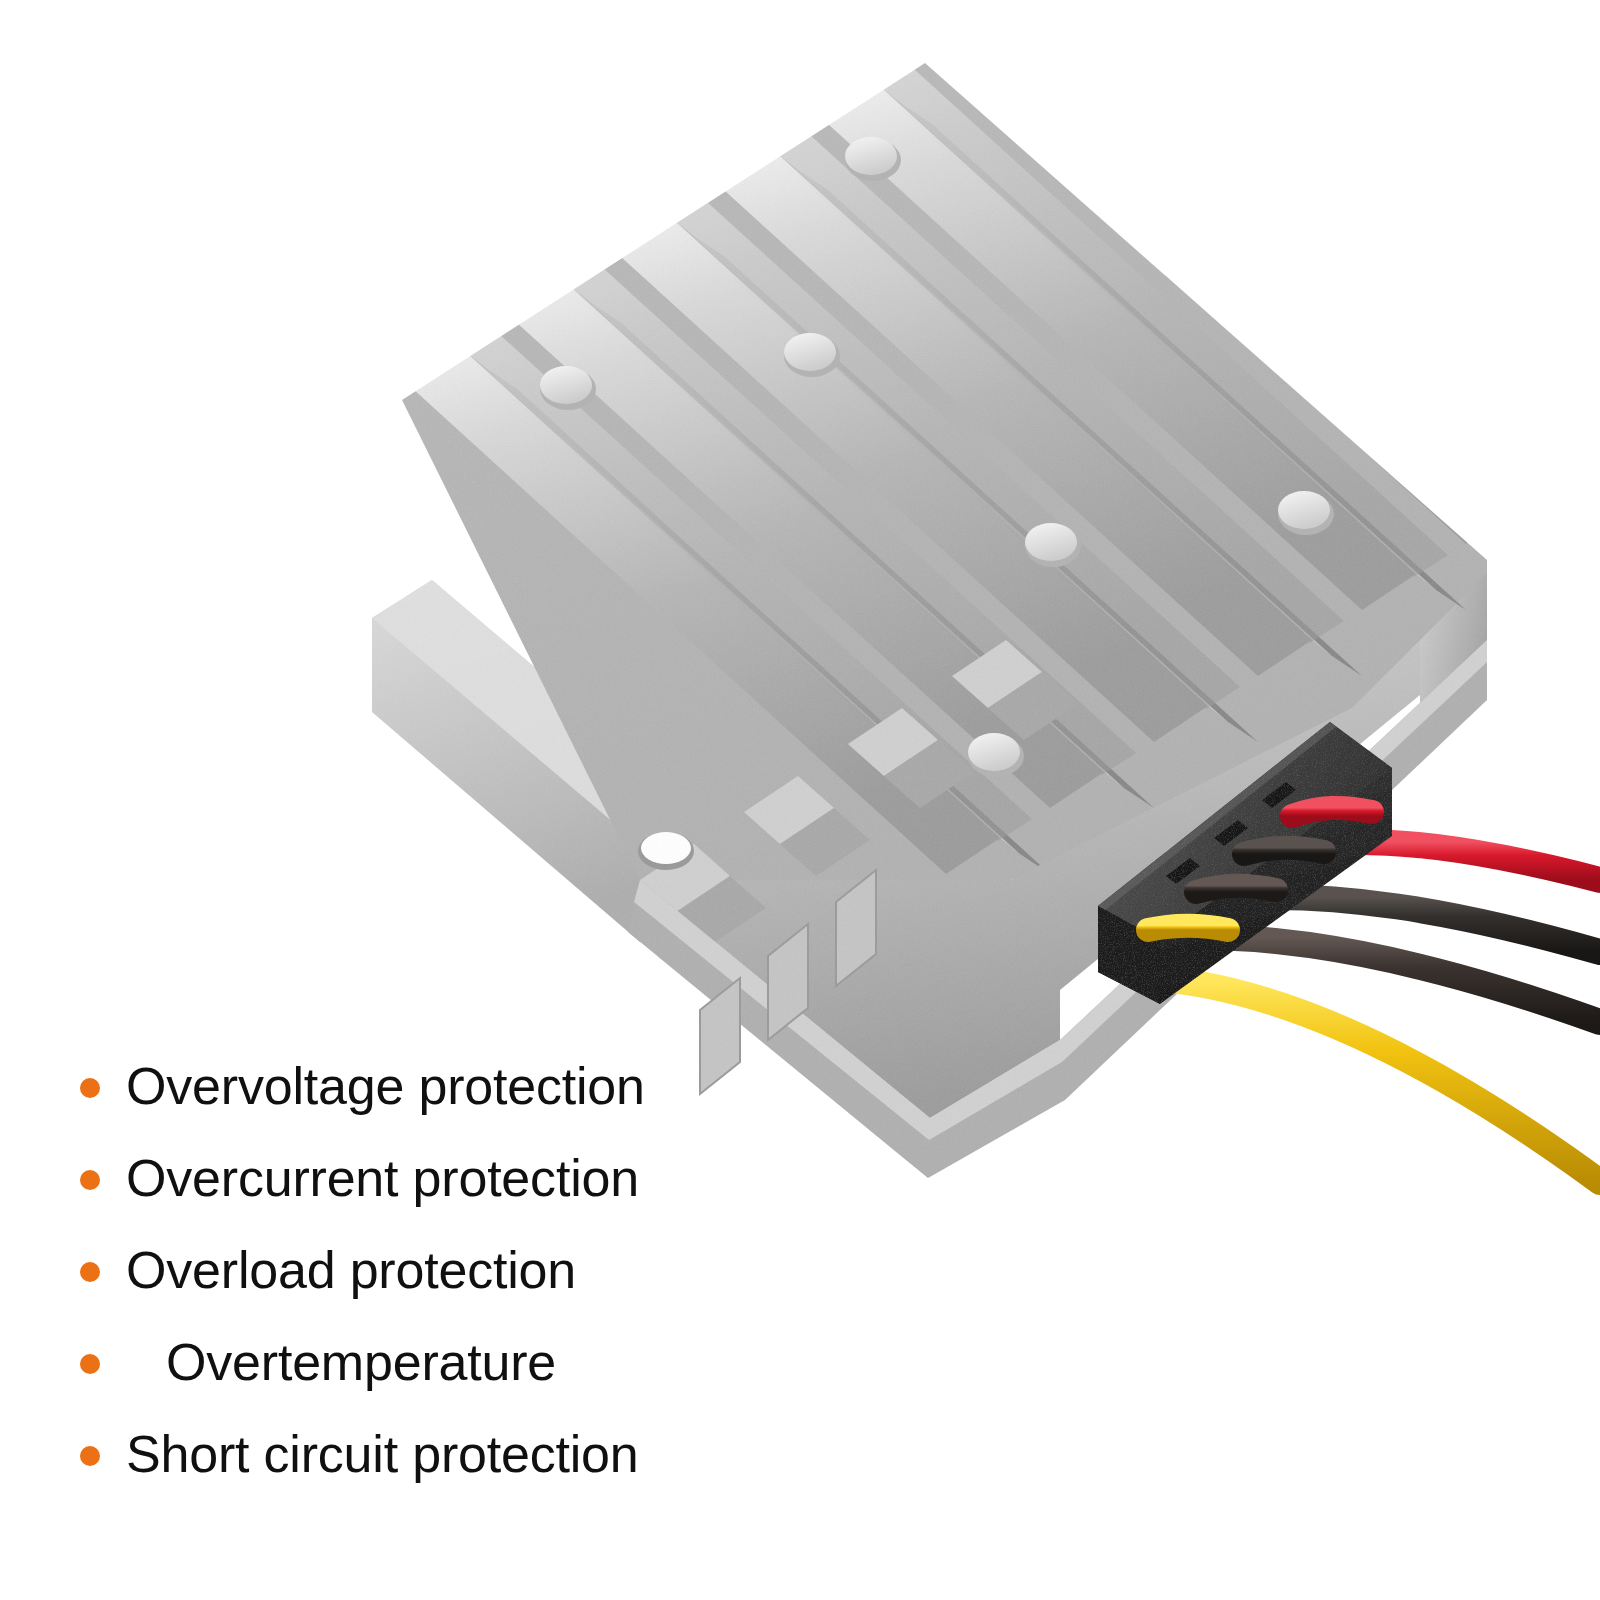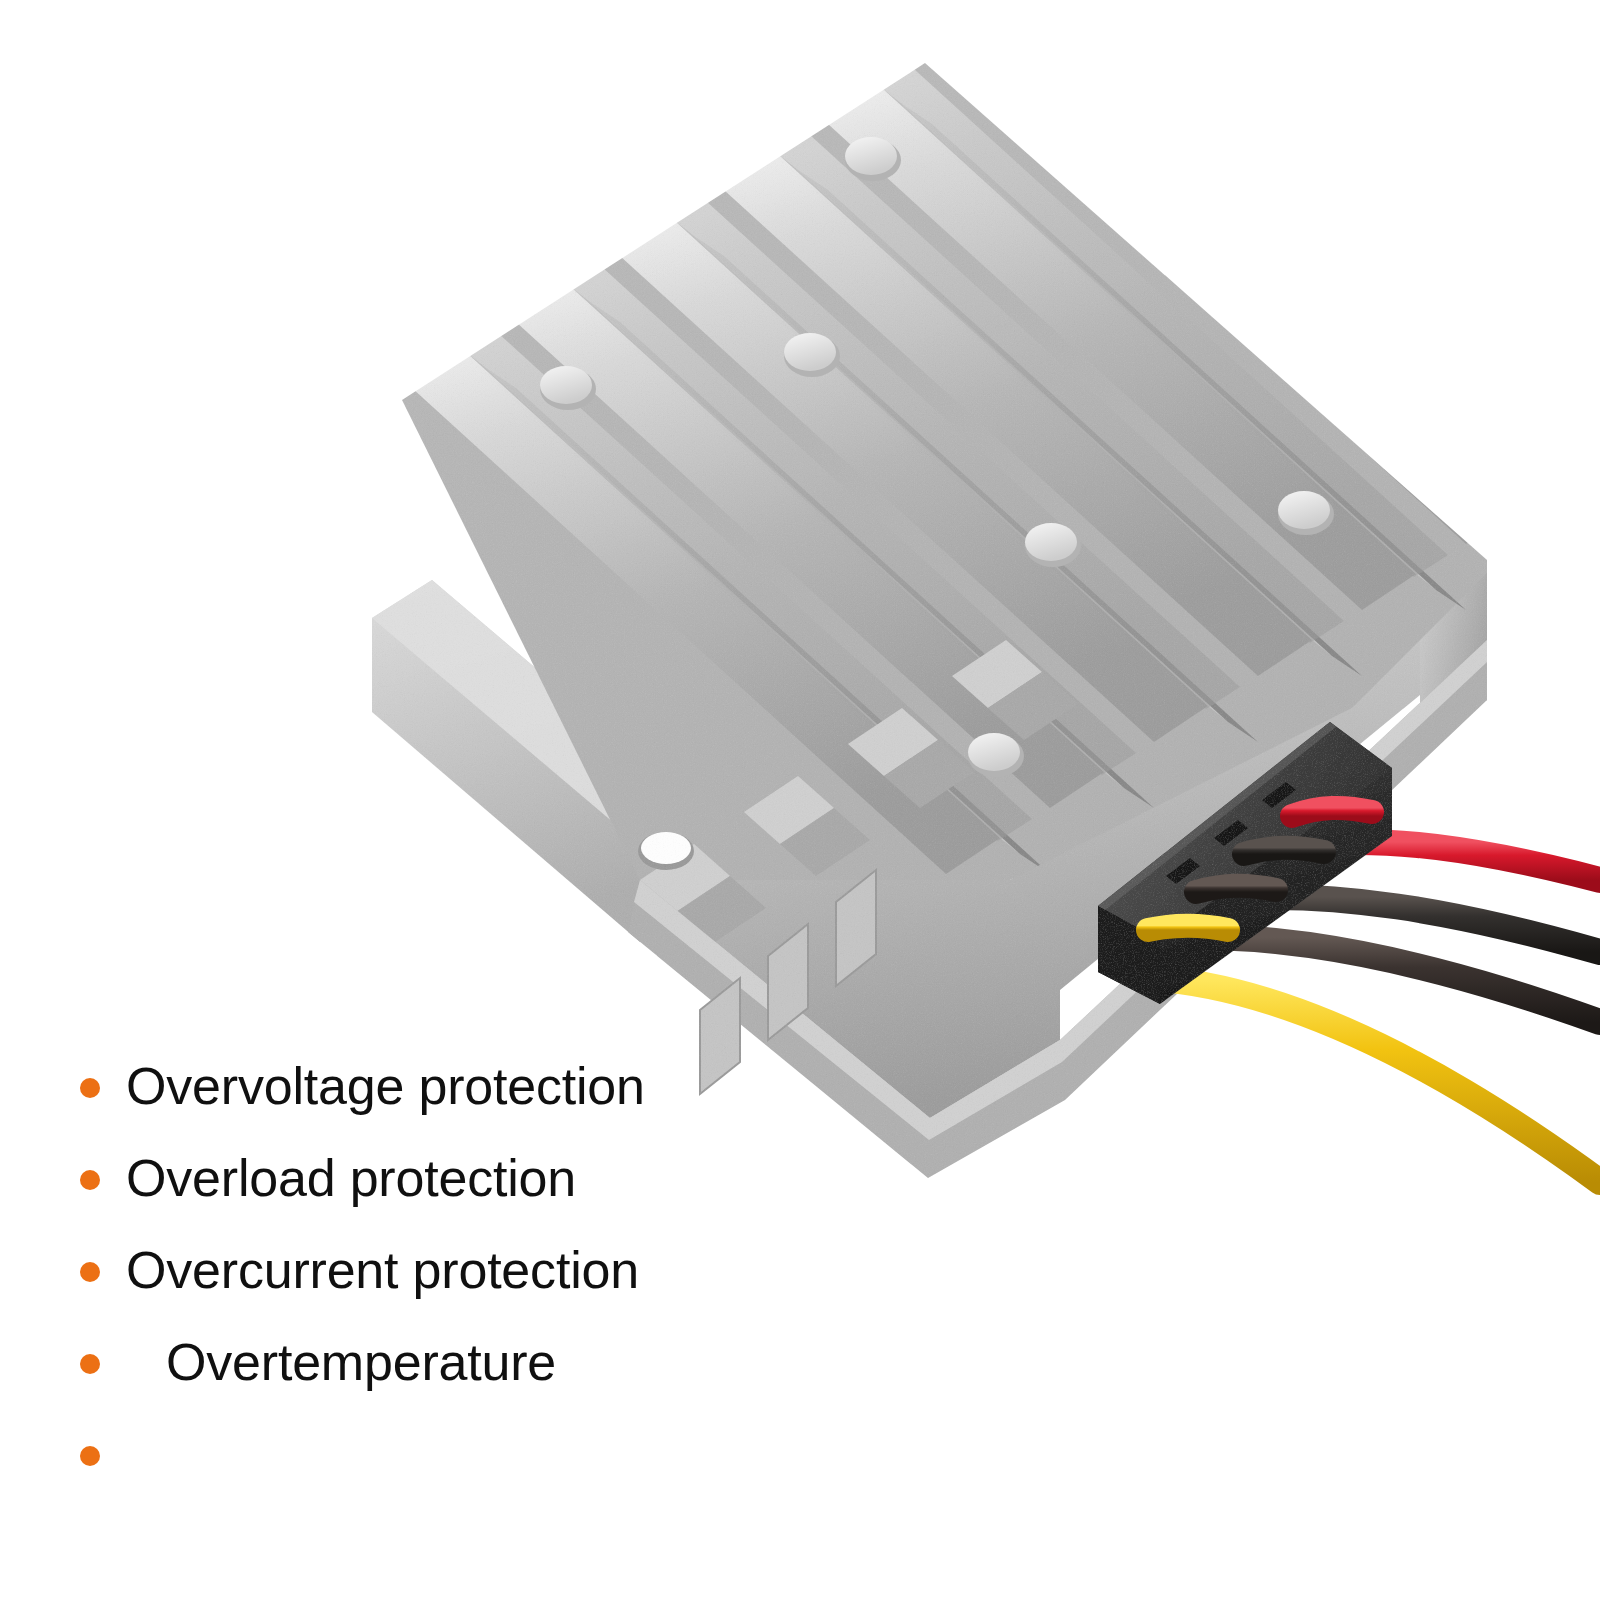--- a/index.html
+++ b/index.html
@@ -316,32 +316,33 @@
 
   <div id="features">
 
     <div class="feat-row">
       <span class="feat-bullet" style="background: rgb(236, 112, 20);"></span>
       <span class="feat-label" style="color: rgb(16, 16, 16);">Overvoltage protection</span>
     </div>
 
     <div class="feat-row">
       <span class="feat-bullet" style="background: rgb(236, 112, 20);"></span>
+      <span class="feat-label" style="color: rgb(16, 16, 16);">Overcurrent protection</span>
+    </div>
+
+    <div class="feat-row">
+      <span class="feat-bullet" style="background: rgb(236, 112, 20);"></span>
       <span class="feat-label" style="color: rgb(16, 16, 16);">Overload protection</span>
     </div>
 
     <div class="feat-row">
       <span class="feat-bullet" style="background: rgb(236, 112, 20);"></span>
-      <span class="feat-label" style="color: rgb(16, 16, 16);">Overcurrent protection</span>
-    </div>
-
-    <div class="feat-row">
-      <span class="feat-bullet" style="background: rgb(236, 112, 20);"></span>
       <span class="feat-label" style="color: rgb(16, 16, 16); margin-left: 40px;">Overtemperature</span>
     </div>
 
     <div class="feat-row">
       <span class="feat-bullet" style="background: rgb(236, 112, 20);"></span>
+      <span class="feat-label" style="color: rgb(16, 16, 16);">Short circuit protection</span>
     </div>
 
   </div>
 
 </div>
 
 </body></html>

